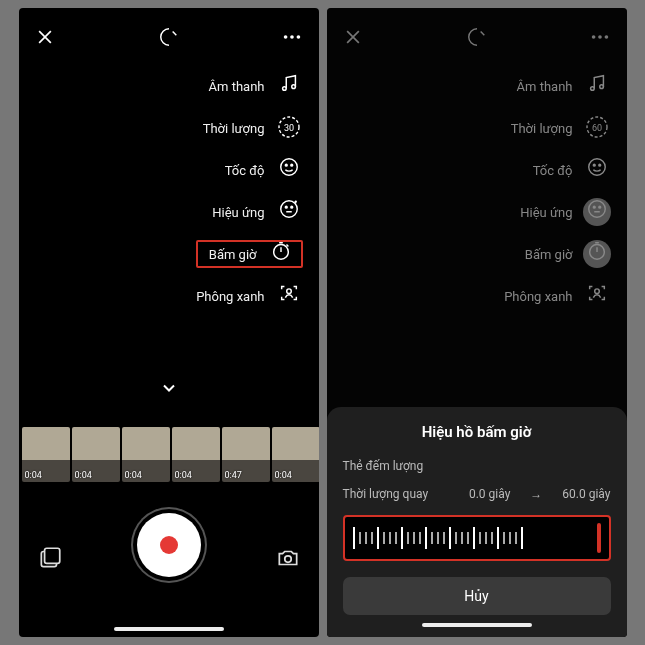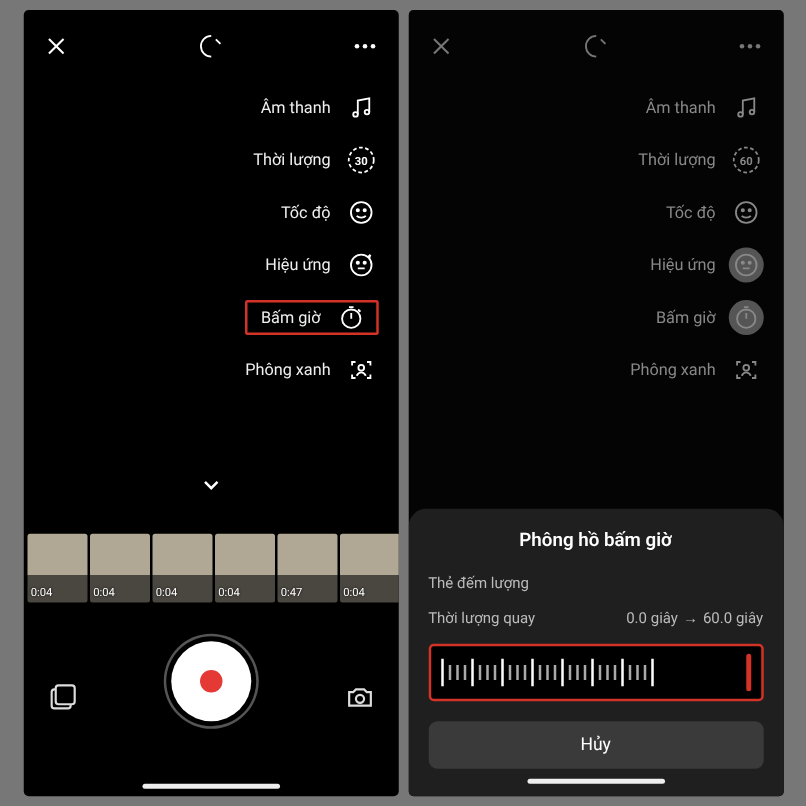--- a/index.html
+++ b/index.html
@@ -46,23 +46,22 @@
     justify-content: flex-end;
     gap: 10px;
     height: 28px;
   }
   .menu-row .label {
     font-size: 13px;
     color: #f0f0f0;
   }
   .menu-row .iconwrap {
     width: 28px; height: 28px;
-    display:flex; align-items:center; justify-content:center;
+    display:flex; justify-content:center;
     border-radius: 50%;
-    font-weight: bold;
   }
   .phone.right .menu-row .label { color:#888; }
   .phone.right .menu-row .iconwrap svg { stroke:#888 !important; }
   .phone.right .menu-row .iconwrap { }
   .highlight-box {
     border: 2px solid #d33226;
     padding: 2px 6px;
     border-radius: 2px;
   }
   .iconwrap.selected {
@@ -147,21 +146,21 @@
   }
   .seg-btn {
     padding:6px 12px;
     border-radius:6px;
     font-size:12px;
     background:#333; color:#ddd;
   }
   .seg-btn.active {
     background:#1e3a5f; color:#66b3ff;
   }
-  .range-row { color:#bbb; font-size:12px; display:flex; gap:4px; align-items:center; }
+  .range-row { color:#bbb; font-size:12px; display:flex; gap:20px; align-items:center; }
   .slider-box {
     border:2px solid #d33226;
     border-radius:4px;
     padding:6px 8px;
     margin-bottom:10px;
     background:#000;
     display:flex;
     align-items:center;
   }
   .slider {
@@ -421,21 +420,21 @@
         <svg width="22" height="22" viewBox="0 0 24 24" fill="none" stroke="#888" stroke-width="1.6">
             <path d="M4 8V5h3M20 8V5h-3M4 16v3h3M20 16v3h-3"></path>
             <circle cx="12" cy="10" r="2.5"></circle>
             <path d="M8 17c1-2 3-3 4-3s3 1 4 3"></path>
           </svg>
       </span>
     </div>
   </div>
 
   <div class="sheet" style="z-index:3;">
-    <h3>Phông hồ bấm giờ</h3>
+    <h3>Hiệu hồ bấm giờ</h3>
     <div class="sheet-row">
       <span>Thẻ đếm lượng</span>
     </div>
     <div class="sheet-row">
       <span>Thời lượng quay</span>
       <div class="range-row">
         <span>0.0 giây</span>
         <span>→</span>
         <span>60.0 giây</span>
       </div>

